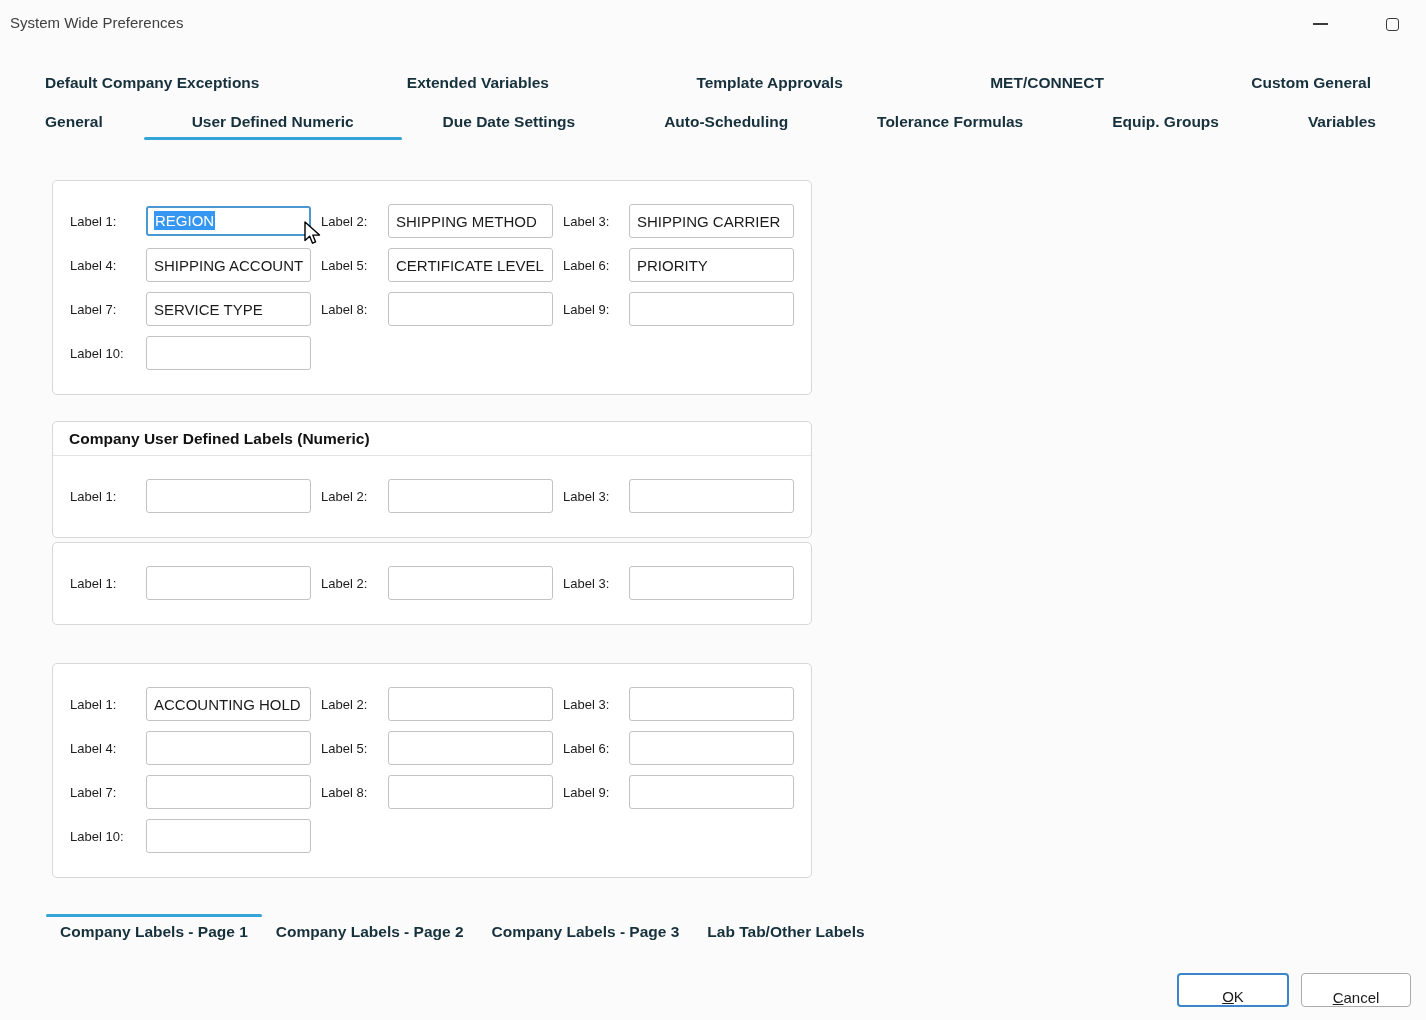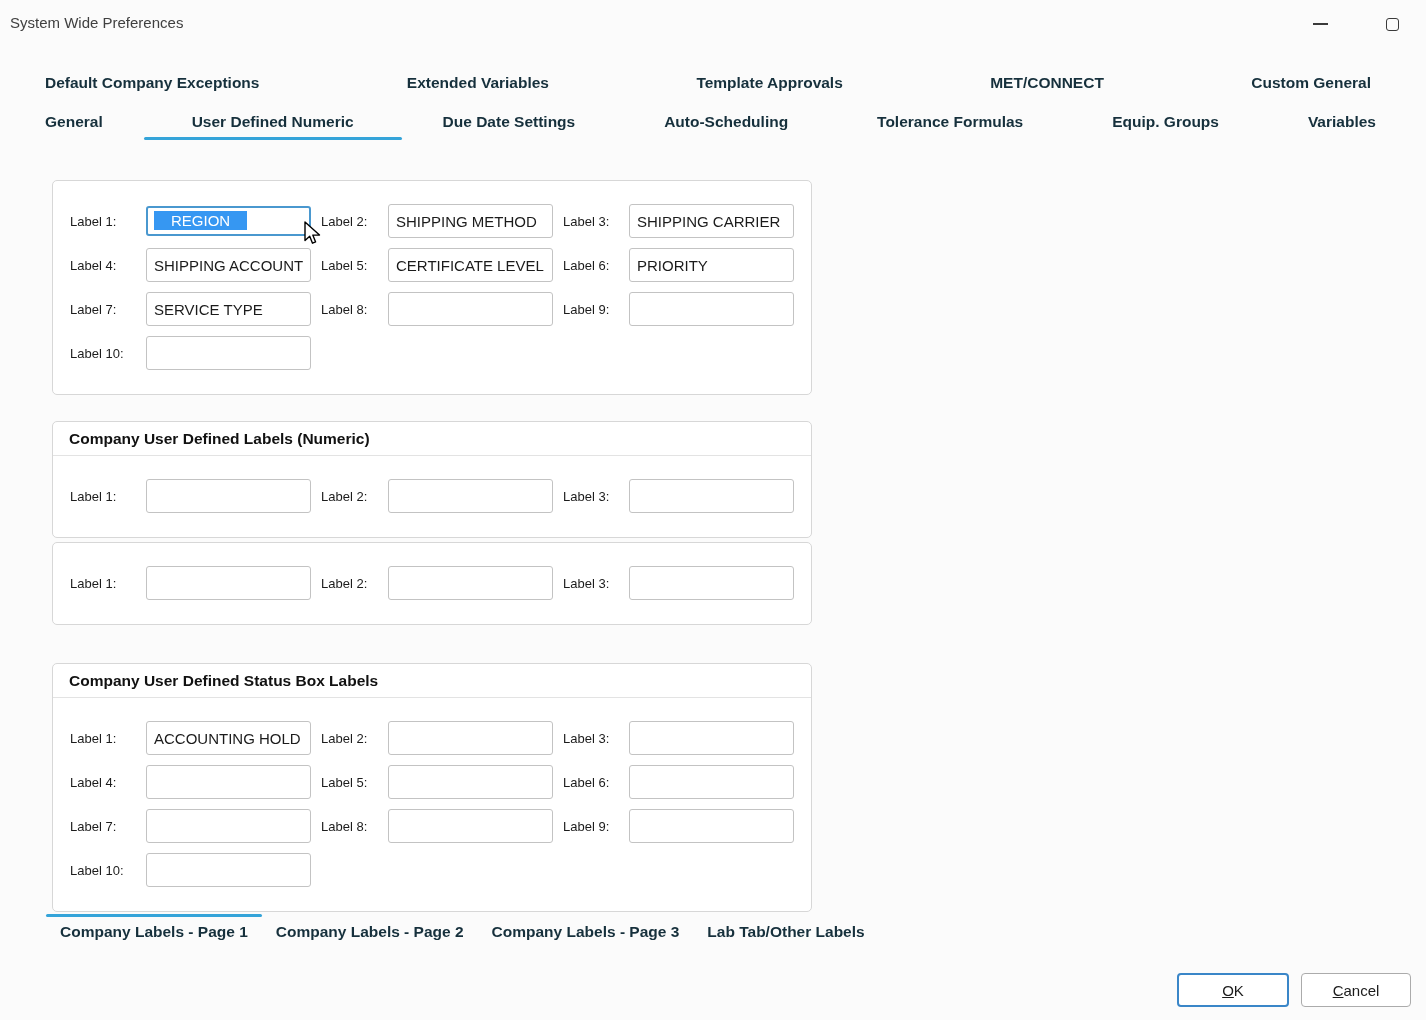--- a/index.html
+++ b/index.html
@@ -66,42 +66,42 @@
     background: #fff;
     font-family: "Liberation Sans", sans-serif;
     font-size: 15px; color: #1b1b1b;
     padding: 16px 7px; line-height: 27px;
     outline: none;
     overflow: hidden; white-space: nowrap;
   }
   .input-box.focused {
     border: 2px solid #4a98cf; line-height: 25px; padding: 0 6px;
   }
-  .sel { background: #3697f2; color: #ffffff; padding: 1px 17px; }
+  .sel { background: #3697f2; color: #ffffff; padding: 1px 1px; }
 
   
   .bottom-tabs { position: absolute; top: 914px; left: 46px; display: flex; }
   .btab {
     position: relative;
     padding: 9px 14px 6px;
     font-weight: bold; font-size: 15.5px; color: #16303c;
     white-space: nowrap; cursor: default;
   }
   .btab.active::before {
     content: ""; position: absolute; top: 0; left: 0; right: 0;
     height: 3px; background: #35a4d9; border-radius: 2px;
   }
 
   
   .dlg-btn {
     position: absolute; top: 973px; height: 34px;
     background: #ffffff; border-radius: 4px;
     font-family: "Liberation Sans", sans-serif;
     font-size: 15px; color: #1b1b1b;
-    display: flex; align-items: center; justify-content: center;
+    display: flex; align-items: flex-end; justify-content: center;
     cursor: default;
   }
   .dlg-btn .btn-label { display: block; }
   .dlg-btn .btn-label::first-letter { text-decoration: underline; }
   .ok-btn { left: 1177px; width: 112px; border: 2px solid #3a86c8; }
   .cancel-btn { left: 1301px; width: 110px; border: 1px solid #ababab; }
 
   
   .cursor { position: absolute; left: 303px; top: 221px; pointer-events: none; }
 </style>
@@ -179,21 +179,20 @@
     <span class="flabel">Label 1:</span>
     <input class="input-box" value="" style="">
     <span class="flabel">Label 2:</span>
     <input class="input-box" value="" style="">
     <span class="flabel">Label 3:</span>
     <input class="input-box" value="" style="">
   </div>
 </section>
 
 <section class="group" style="top:663px">
-  <div class="group-header">Company User Defined Status Box Labels</div>
   <div class="group-body">
     <span class="flabel">Label 1:</span>
     <input class="input-box" value="ACCOUNTING HOLD" style="">
     <span class="flabel">Label 2:</span>
     <input class="input-box" value="" style="">
     <span class="flabel">Label 3:</span>
     <input class="input-box" value="" style="">
     <span class="flabel">Label 4:</span>
     <input class="input-box" value="" style="">
     <span class="flabel">Label 5:</span>

